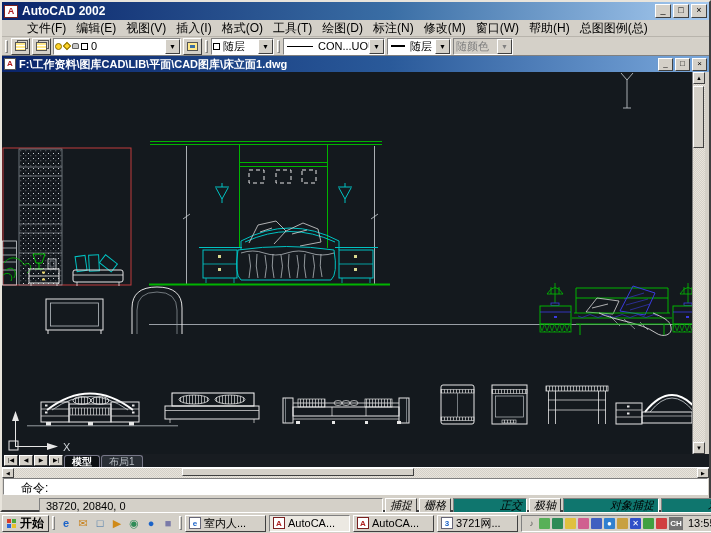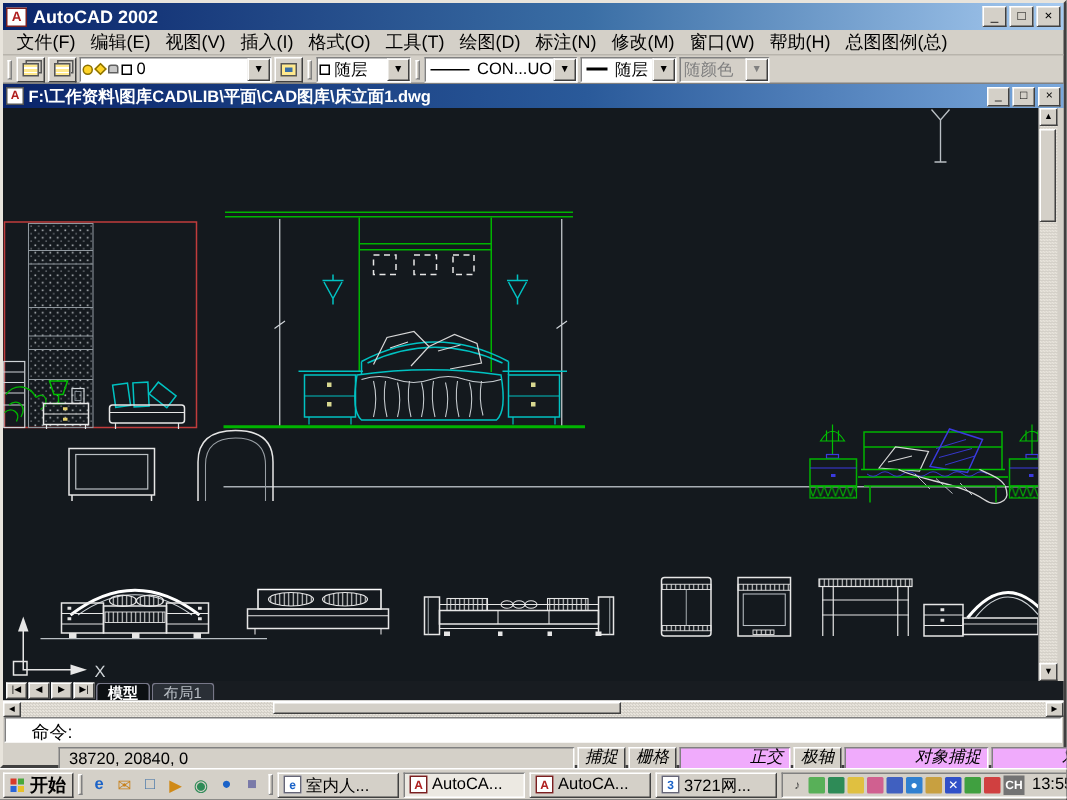--- a/index.html
+++ b/index.html
@@ -18,21 +18,21 @@
   .titlebar { height:18px; background:linear-gradient(90deg,#0a246a,#3a6ea5 55%,#a6caf0);
               display:flex; align-items:center; padding:0 2px; flex:none; }
   .titlebar .ttl { color:#fff; font-weight:bold; font-size:12px; margin-left:4px; flex:1;
                    white-space:nowrap; overflow:hidden; }
   .appico { width:14px; height:13px; background:#fff; border:1px solid #7a2020; color:#b02020;
             font-size:9px; font-weight:bold; text-align:center; line-height:11px; flex:none; }
   .winbtn { width:16px; height:14px; margin-left:2px; font-size:9px; line-height:11px;
             text-align:center; color:#000; flex:none; cursor:default; }
 
   
-  .menubar { height:17px; display:flex; align-items:center; padding-left:4px; font-size:12px;
+  .menubar { height:17px; display:flex; align-items:center; padding-left:20px; font-size:12px;
              flex:none; border-bottom:1px solid #b8b4ac; }
   .menuitem { padding:1px 5px; white-space:nowrap; }
 
   
   .toolbar { height:19px; display:flex; align-items:center; gap:2px; padding:1px 2px; flex:none;
              border-bottom:1px solid #808080; }
   .grip { width:3px; height:13px; border:1px solid; border-color:#fff #808080 #808080 #fff; margin:0 1px; flex:none;}
   .tbtn { width:19px; height:17px; display:flex; align-items:center; justify-content:center; flex:none; }
   .ico-layers { width:11px; height:9px; background:repeating-linear-gradient(180deg,#ffe98c 0 2px,#fff 2px 3px);
                 border:1px solid #555; box-shadow:2px -2px 0 -1px #d4d0c8, 2px -2px 0 0 #555; }
@@ -87,21 +87,21 @@
 
   
   .cmd { height:17px; margin:1px 1px; background:#fff; border:1px solid;
          border-color:#808080 #fff #fff #808080; font-size:12px; padding:1px 17px; flex:none;
          font-family:"Liberation Sans","DejaVu Sans",sans-serif; }
 
   
   .status { height:18px; display:flex; align-items:center; gap:2px; padding:0 2px; font-size:11px; flex:none;}
   .coords { width:344px; height:15px; padding:0 6px; line-height:14px; flex:none; background:#d4d0c8;}
   .sbtn { height:15px; padding:0 4px; line-height:13px; white-space:nowrap; flex:none;font-style:italic; }
-  .sbtn.pressed { border-color:#808080 #fff #fff #808080; background:#f0abfc;padding-left:46px; }
+  .sbtn.pressed { border-color:#808080 #fff #fff #808080; background:#0f766e;padding-left:46px; }
 
   
   #taskbar { position:absolute; left:0; bottom:0; width:711px; height:21px; background:#d4d0c8;
              border-top:1px solid #fff; display:flex; align-items:center; gap:3px; padding:0 2px; }
   .startbtn { height:17px; display:flex; align-items:center; gap:3px; padding:0 4px;
               font-weight:bold; font-size:12px; flex:none; }
   .winflag { width:10px; height:9px; display:grid; grid-template:4px 4px / 4px 4px; gap:1px; flex:none;}
   .winflag i { display:block; }
   .tsep { width:3px; height:14px; border:1px solid; border-color:#fff #808080 #808080 #fff; flex:none;}
   .quick { display:flex; gap:1px; flex:none; }

